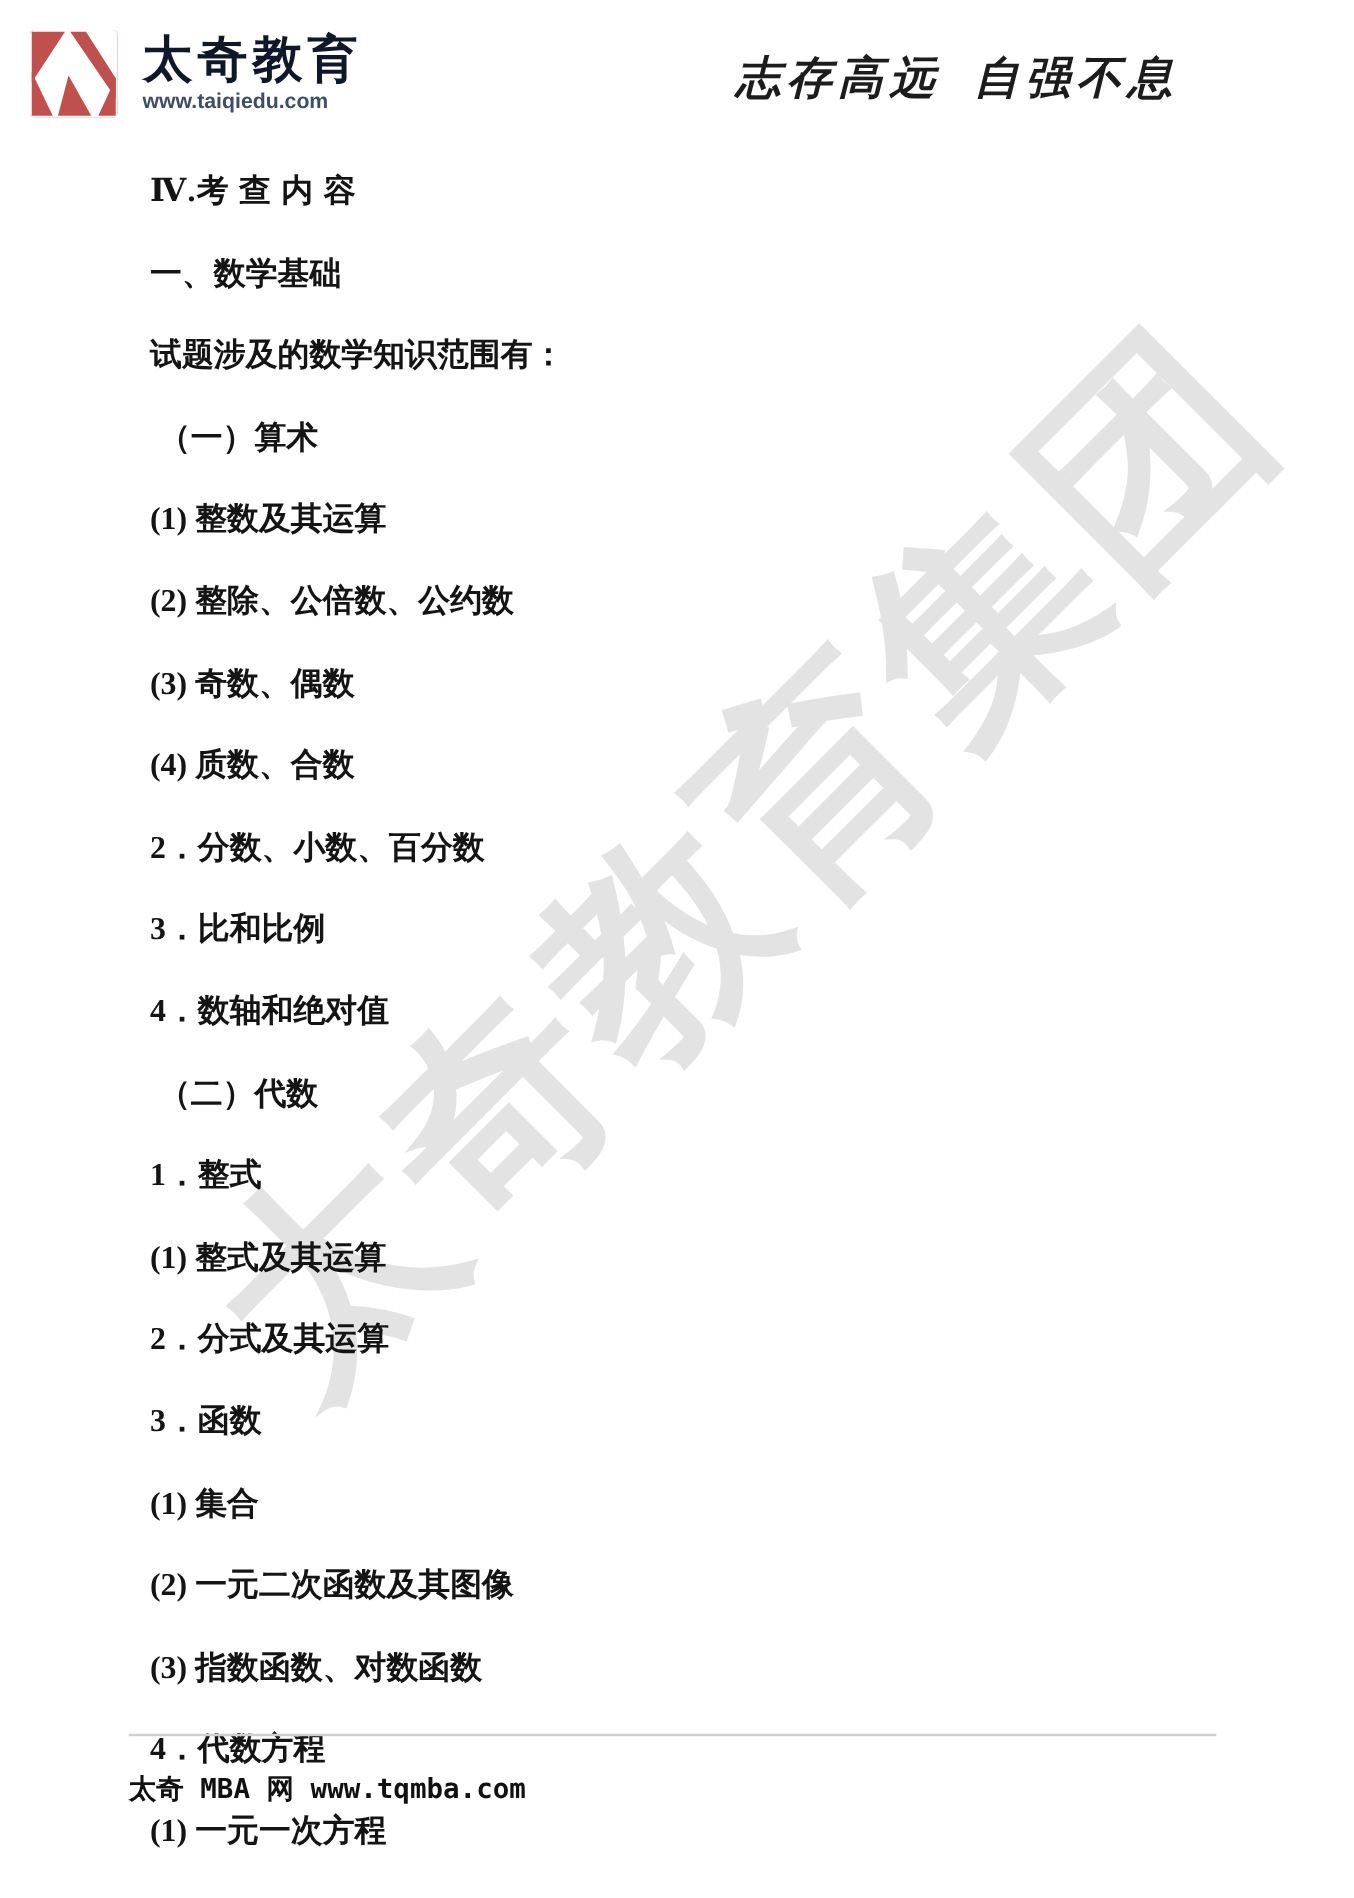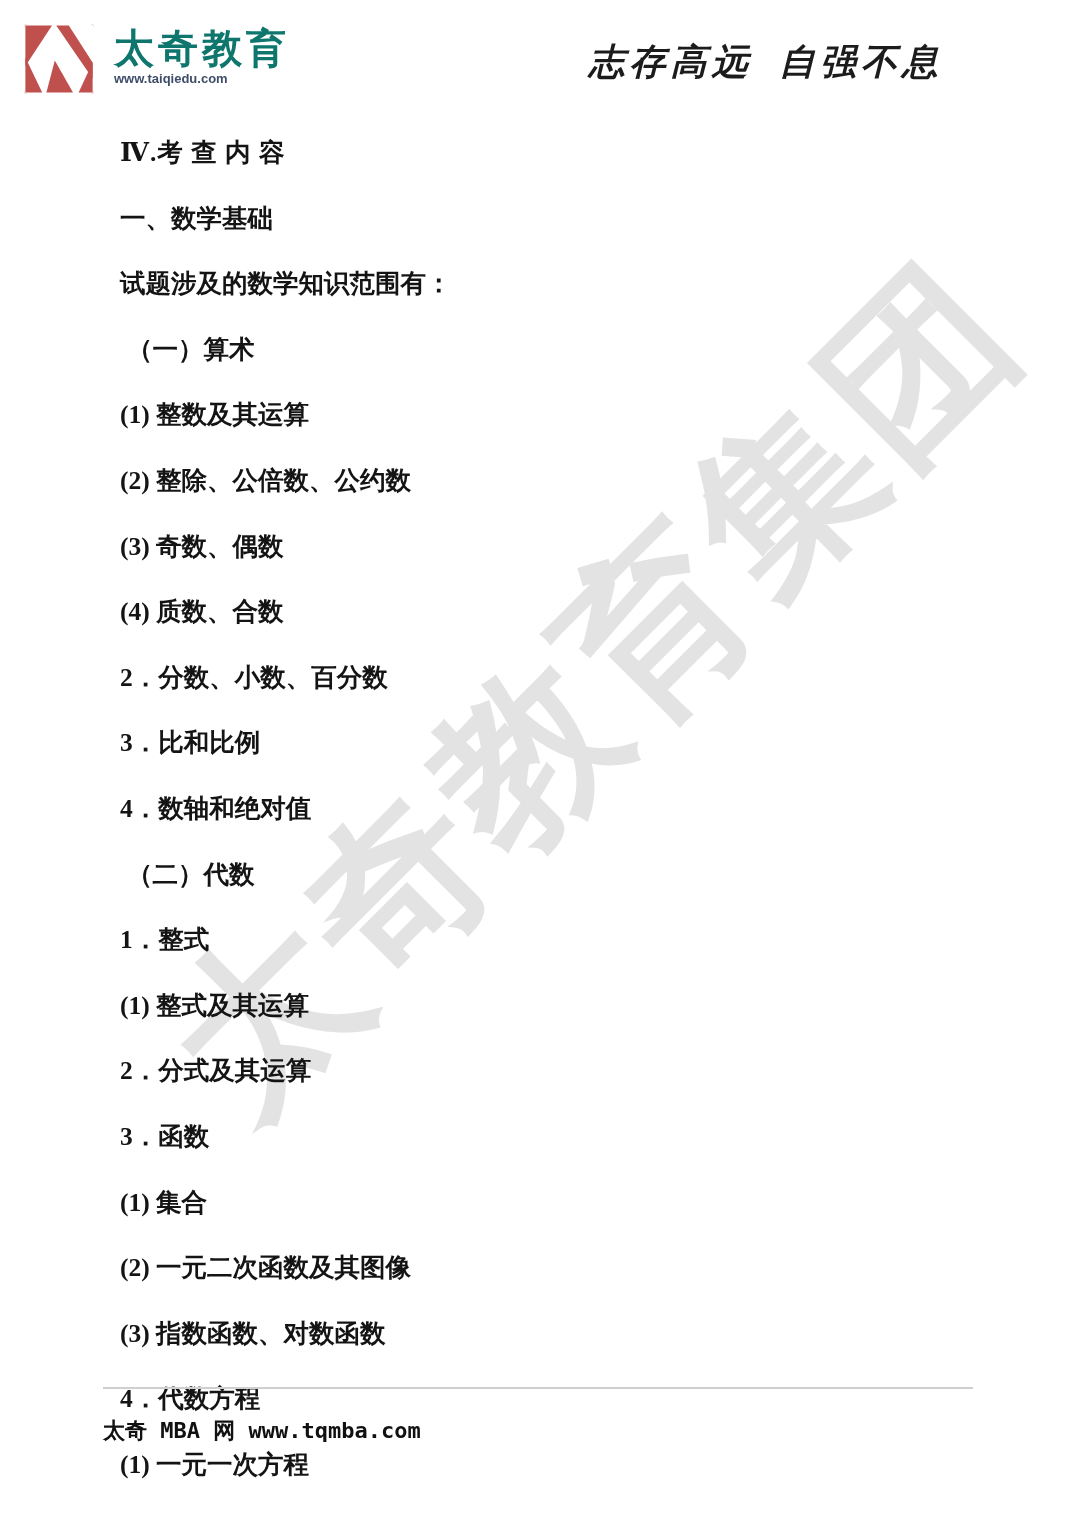--- a/index.html
+++ b/index.html
@@ -45,25 +45,25 @@
     position: absolute;
     left: 114px;
     top: 26px;
     z-index: 1;
     font-family: "Liberation Sans", "DejaVu Sans", sans-serif;
   }
   .brand-name {
     font-size: 40px;
     font-weight: 700;
     letter-spacing: 4px;
-    color: #0f766e;
+    color: #0f172a;
     line-height: 44px;
   }
   .brand-url {
-    font-size: 13px;
+    font-size: 17px;
     font-weight: 700;
     color: #3e4d69;
     margin-top: 1px;
   }
   .slogan {
     position: absolute;
     right: 140px;
     top: 38px;
     z-index: 1;
     font-family: Liberation Mono, monospace;

